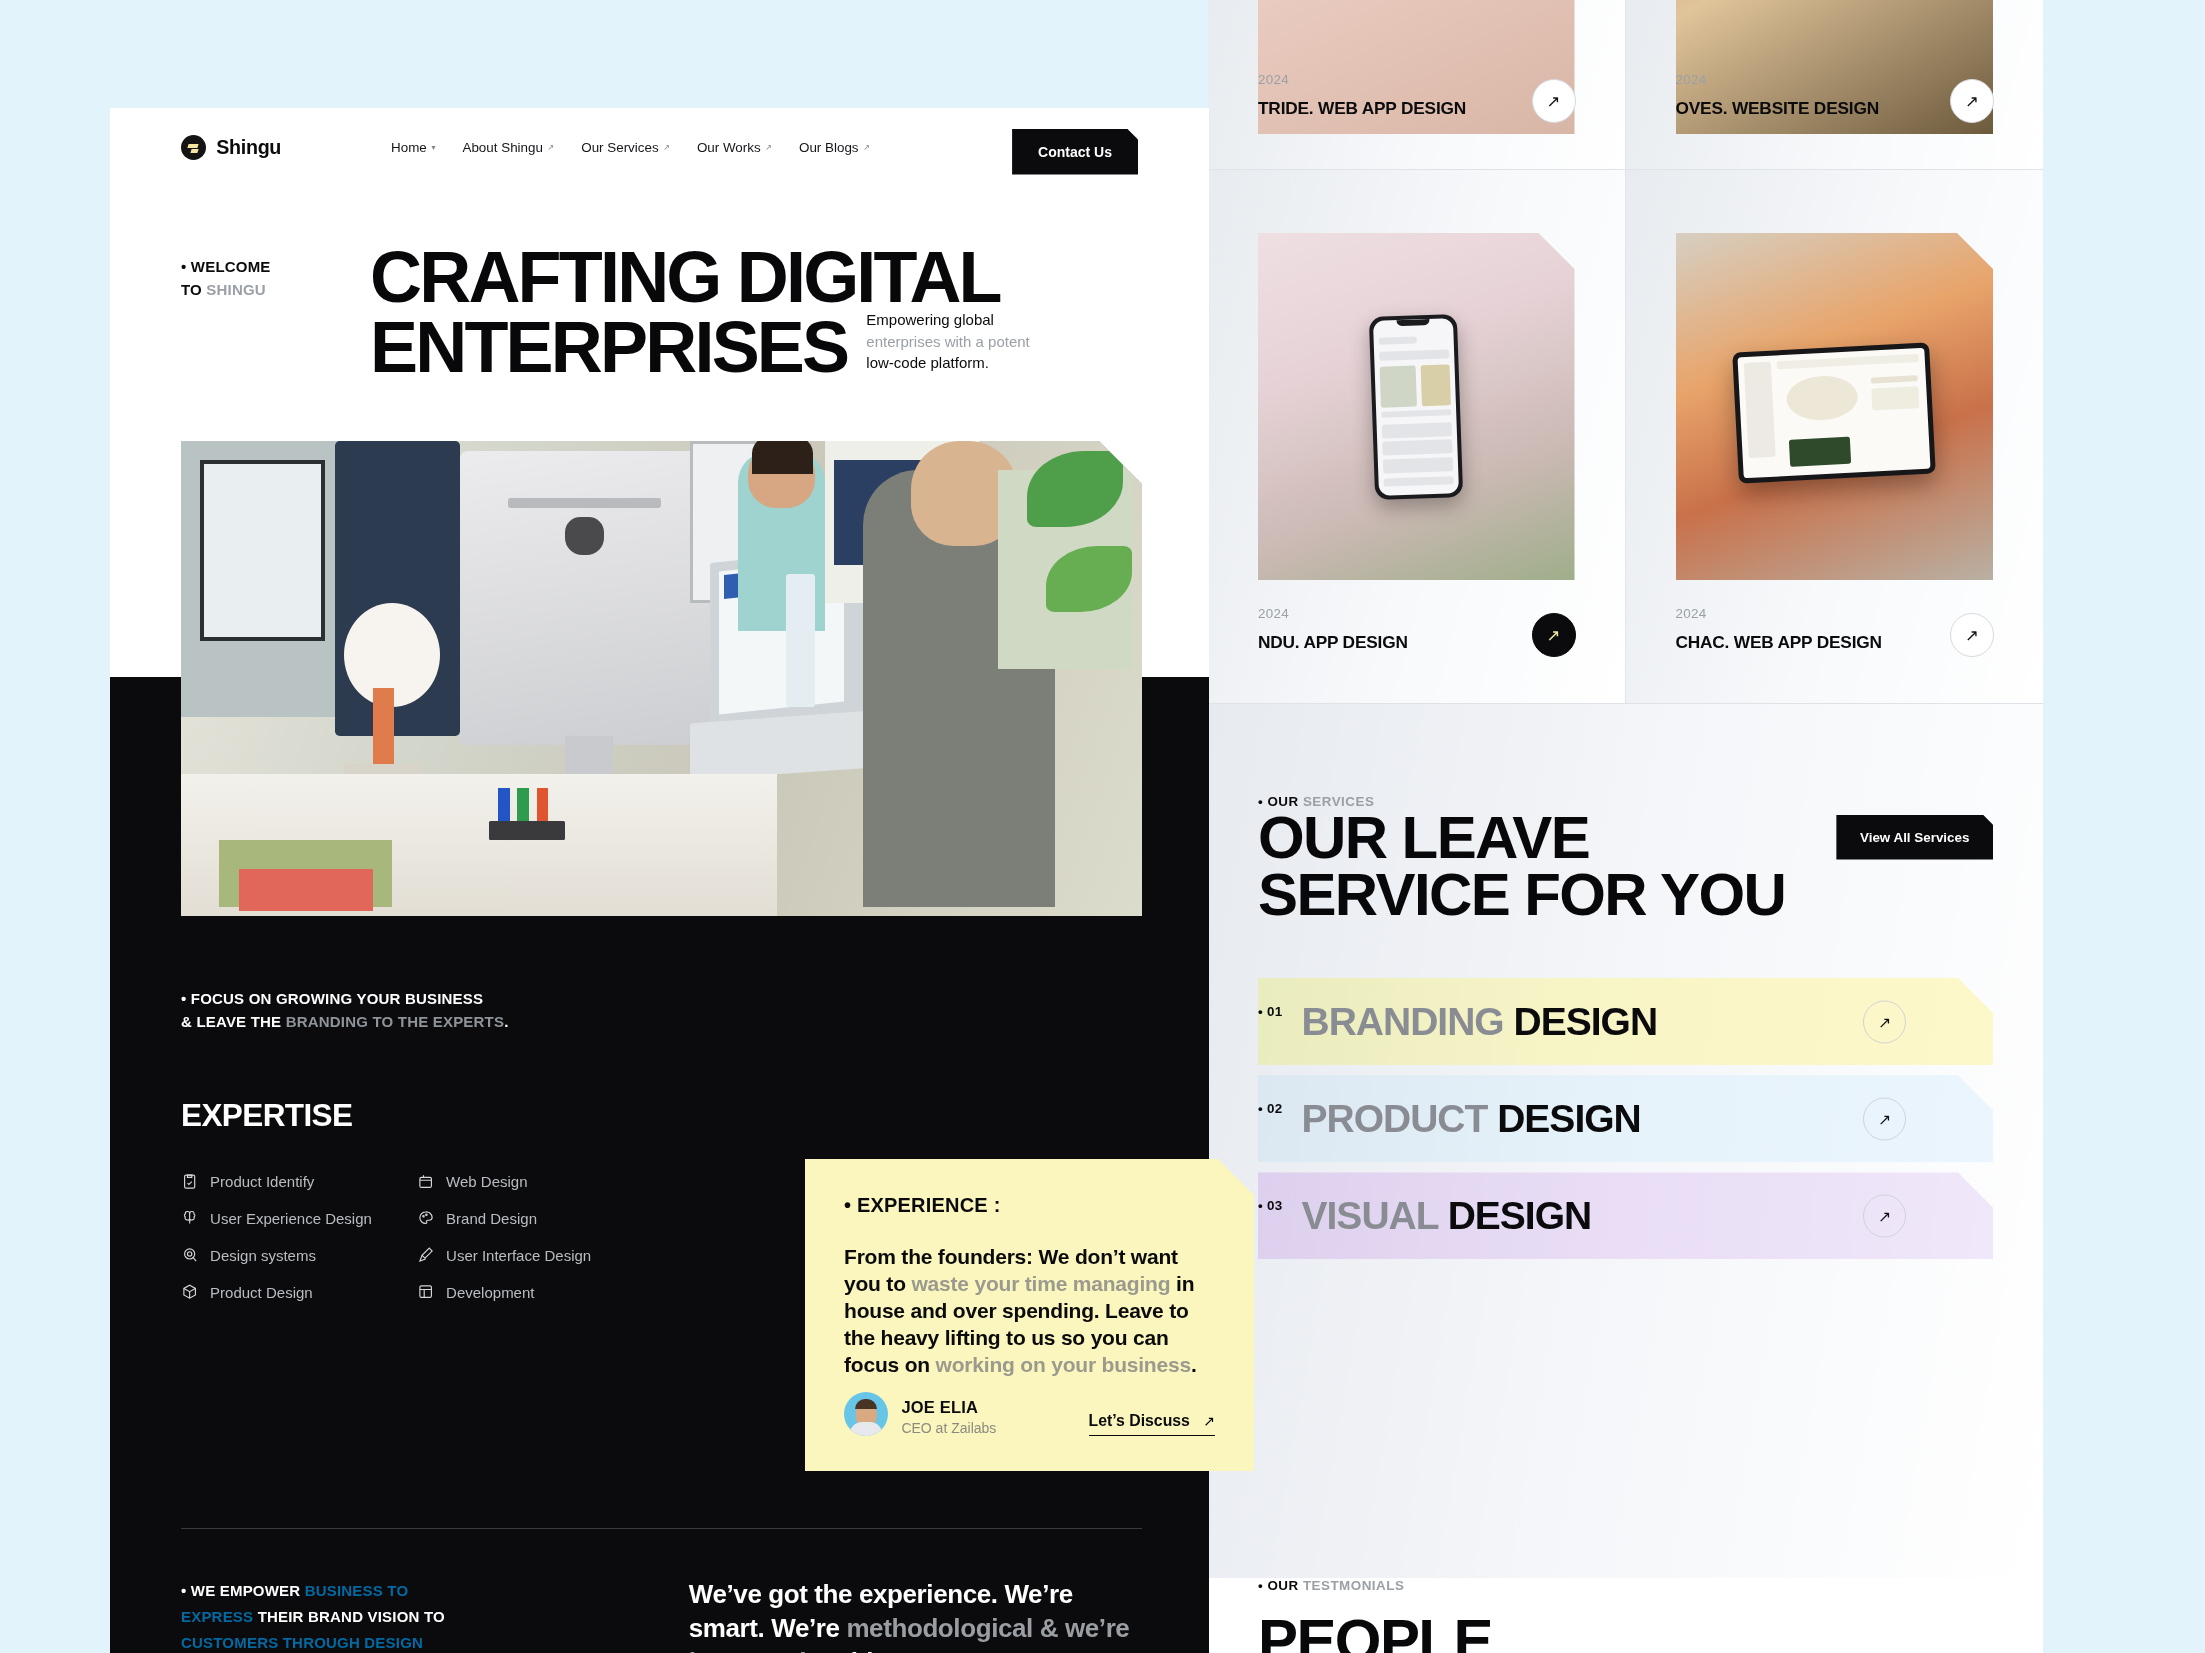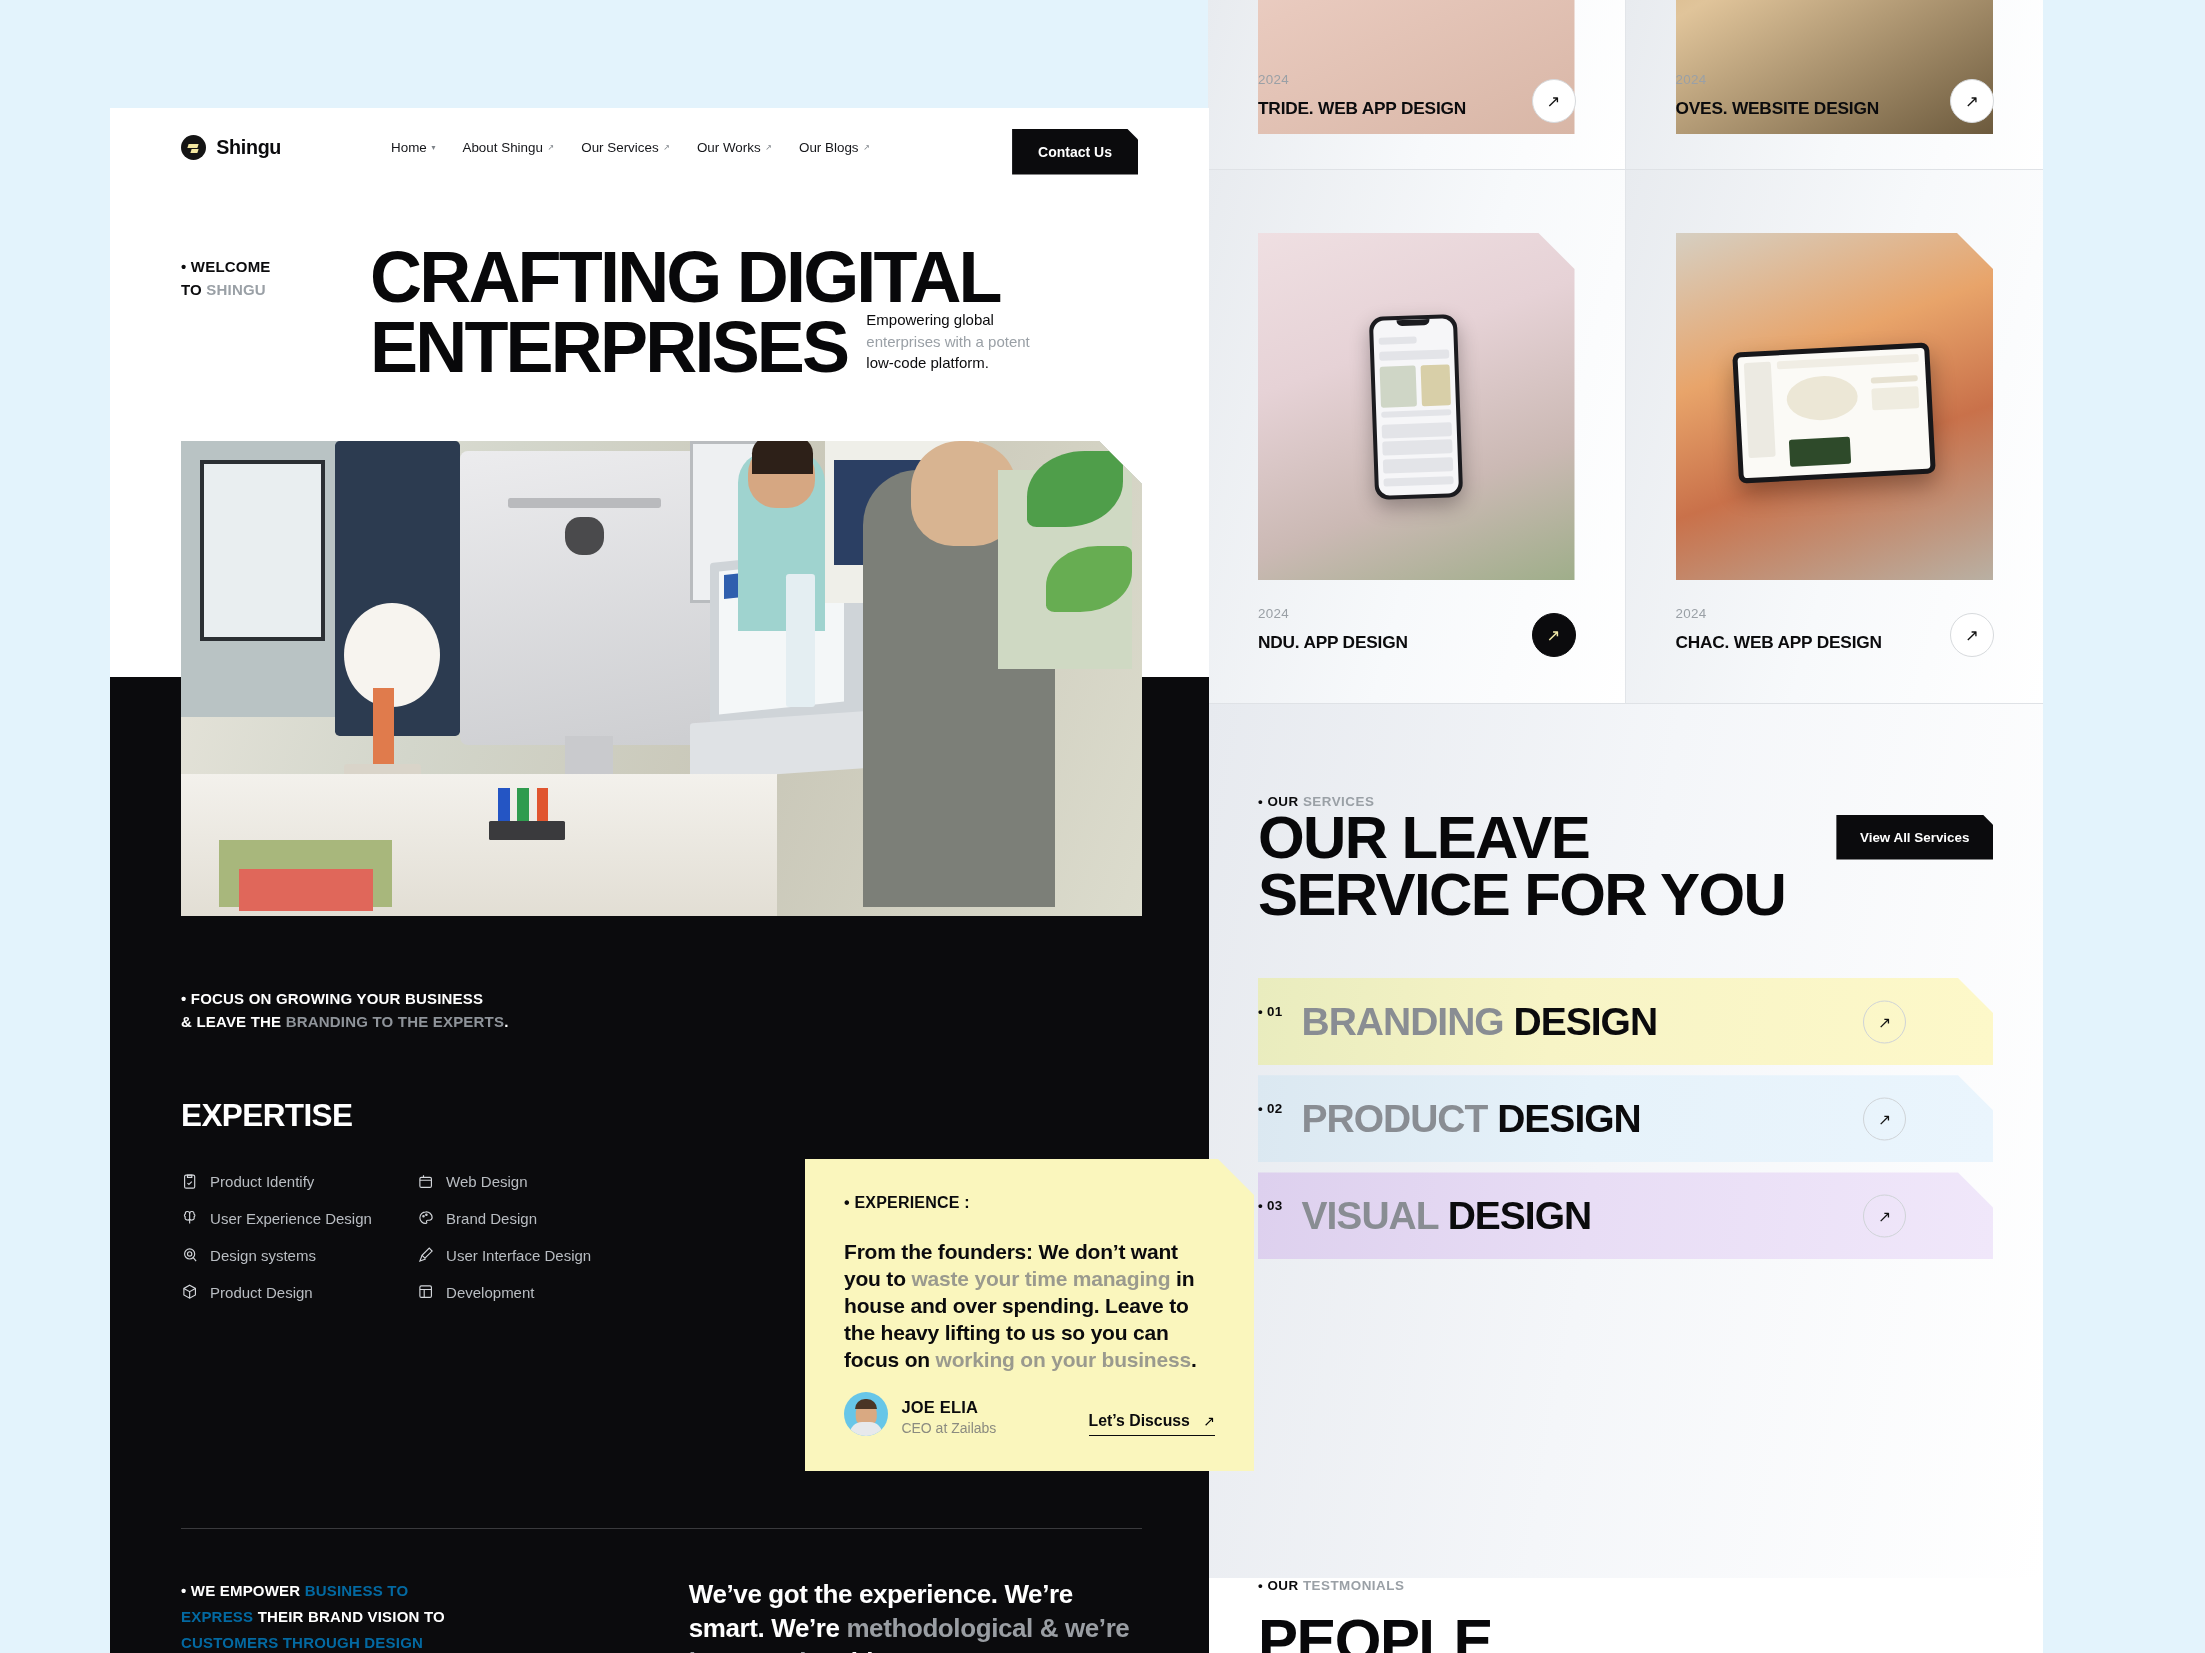--- a/index.html
+++ b/index.html
@@ -141,21 +141,21 @@
   .expertise-h { font-size:31.5px; font-weight:700; letter-spacing:-0.6px; color:#fff; margin-top:63px; }
   .exp-grid { display:grid; grid-template-columns: 236px 236px; row-gap:19.7px; margin-top:39px; }
   .exp-item { display:flex; align-items:center; gap:11.8px; font-size:15px; color:#b9bdc2; }
   .exp-ico { width:17.3px; height:17.3px; flex:0 0 17.3px; color:#d3d6da; }
 
   .quote-card {
     position:absolute; left:695px; top:1051px; width:449px; height:312px;
     background:#faf6bd; padding:35px 39px 0 39px;
     clip-path: polygon(0 0, calc(100% - 36px) 0, 100% 36px, 100% 100%, 0 100%);
   }
-  .q-kicker { font-size:16px; font-weight:700; color:#0b0b0d; letter-spacing:0.2px; }
+  .q-kicker { font-size:20px; font-weight:700; color:#0b0b0d; letter-spacing:0.2px; }
   .q-body { font-size:21px; line-height:1.28; font-weight:700; color:#0b0b0d; margin-top:27px; letter-spacing:-0.2px;}
   .q-body .mut { color:#9a9a8e; }
   .q-foot { position:absolute; left:39px; right:39px; bottom:35px; display:flex; align-items:flex-end; }
   .q-avatar { width:44px; height:44px; border-radius:50%; background:#67c6e8; position:relative; overflow:hidden; }
   .q-avatar .head { position:absolute; left:50%; top:10.2px; transform:translateX(-50%); width:20.5px; height:23.6px; border-radius:10.2px 10.2px 8.7px 8.7px; background:#d9a982;}
   .q-avatar .hair { position:absolute; left:50%; top:7px; transform:translateX(-50%); width:22px; height:10.2px; border-radius:11px 11px 0 0; background:#4a3525;}
   .q-avatar .body { position:absolute; left:50%; bottom:-3.2px; transform:translateX(-50%); width:33px; height:17.3px; border-radius:12.6px 12.6px 0 0; background:#e7e9ec;}
   .q-name { margin-left:13.4px; }
   .q-name b { display:block; font-size:16.5px; font-weight:700; color:#0b0b0d; letter-spacing:0.2px;}
   .q-name span { display:block; font-size:14px; color:#8b8b80; margin-top:3.2px;}

